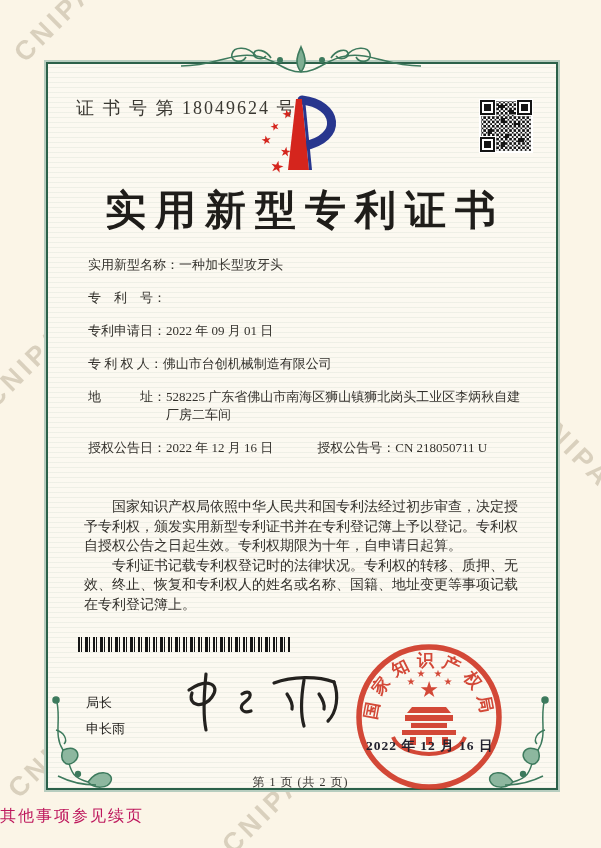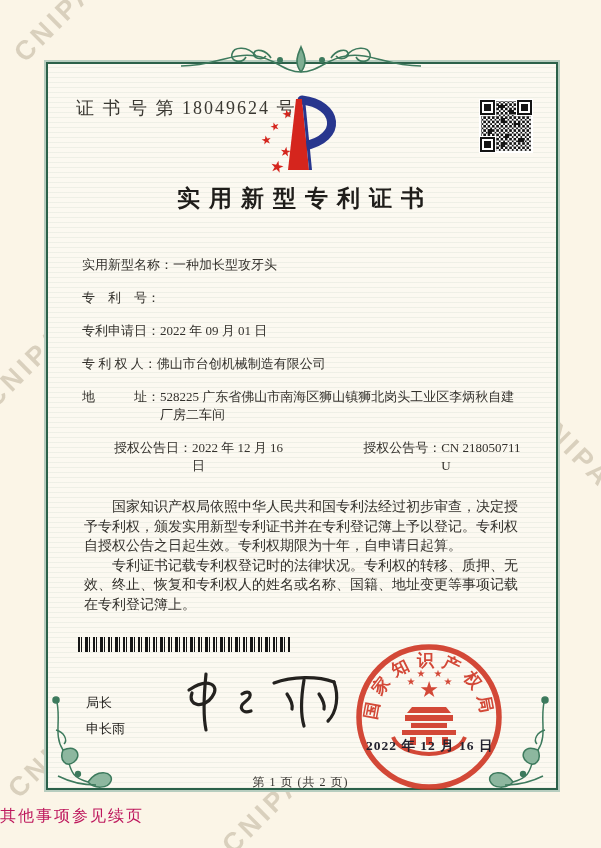--- a/index.html
+++ b/index.html
@@ -29,30 +29,30 @@
   .ornament-bl{position:absolute;left:48px;bottom:60px;z-index:4;}
   .ornament-br{position:absolute;right:48px;bottom:60px;transform:scaleX(-1);z-index:4;}
   .cert-no{
     position:absolute;left:76px;top:96px;z-index:5;
     font-size:18px;letter-spacing:2px;color:#3a3832;
   }
   .logo{position:absolute;left:238px;top:94px;z-index:5;}
   .qr{position:absolute;left:479px;top:99px;z-index:5;}
   .title{
     position:absolute;left:0;right:0;top:183px;z-index:5;
-    text-align:center;font-size:23px;font-weight:bold;
+    text-align:center;font-size:41px;font-weight:bold;
     letter-spacing:9px;text-indent:9px;color:#1f1d1a;
   }
-  .fields{position:absolute;left:82px;top:256px;width:440px;z-index:5;}
+  .fields{position:absolute;left:88px;top:256px;width:440px;z-index:5;}
   .row{display:flex;margin-bottom:15px;font-size:13px;line-height:18px;}
   .row .lab{white-space:pre;flex:none;color:#33312c;}
   .row .val{color:#33312c;}
   .row.addr .val{width:360px;line-height:18px;}
   .row.auth{display:flex;}
-  .auth-group{display:flex;margin-left:32px;}
+  .auth-group{display:flex;}
   .auth-gap{width:44px;flex:none;}
   .paras{
     position:absolute;left:84px;top:497px;width:434px;z-index:5;
     font-size:14px;line-height:19.5px;color:#33312c;text-align:justify;
   }
   .paras p{margin:0;text-indent:2em;}
   .barcode{
     position:absolute;left:78px;top:637px;width:212px;height:15px;z-index:5;
     background:repeating-linear-gradient(90deg,
       #161616 0 2px, rgba(0,0,0,0) 2px 3px,

